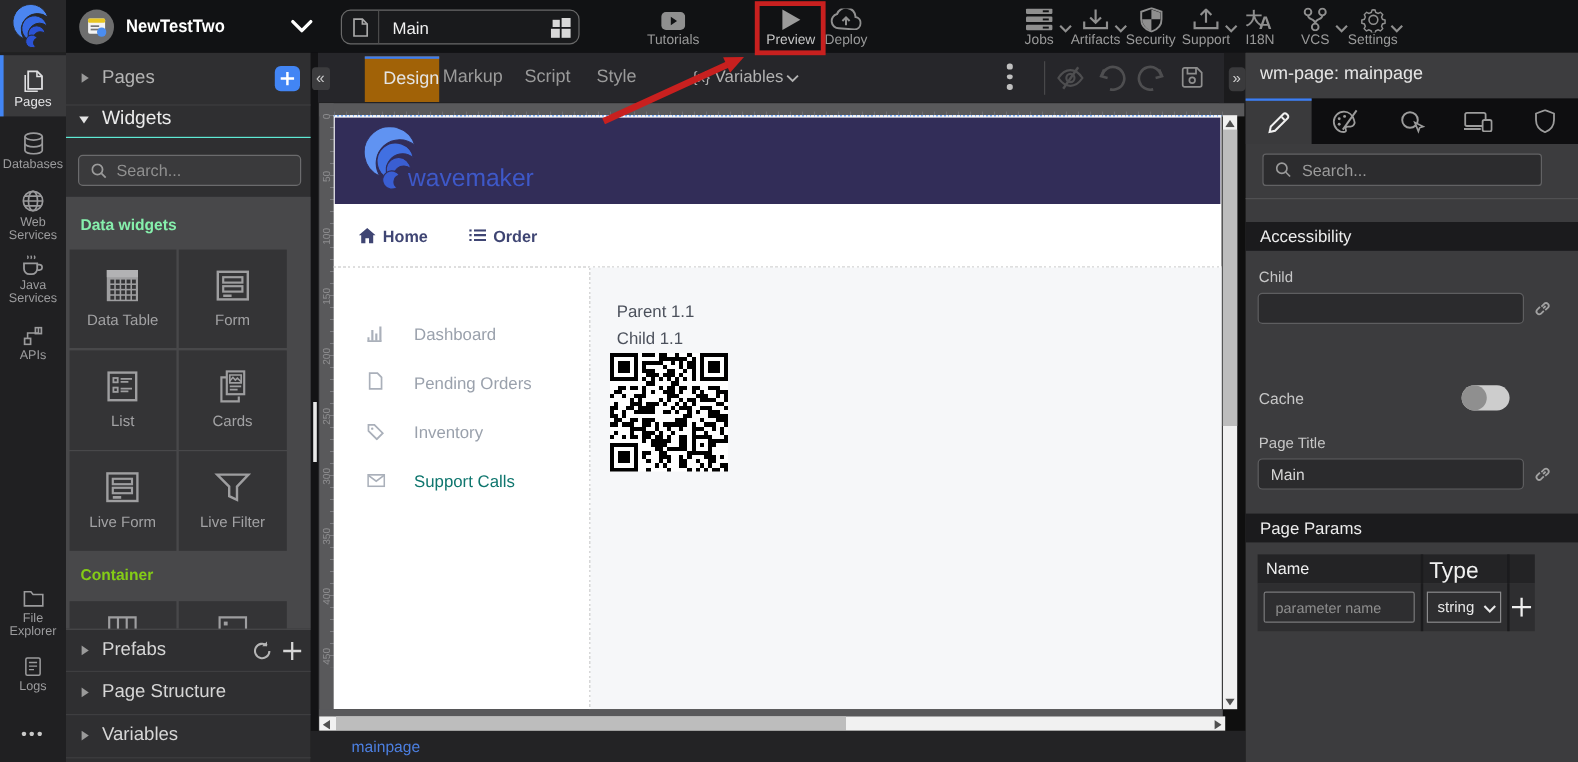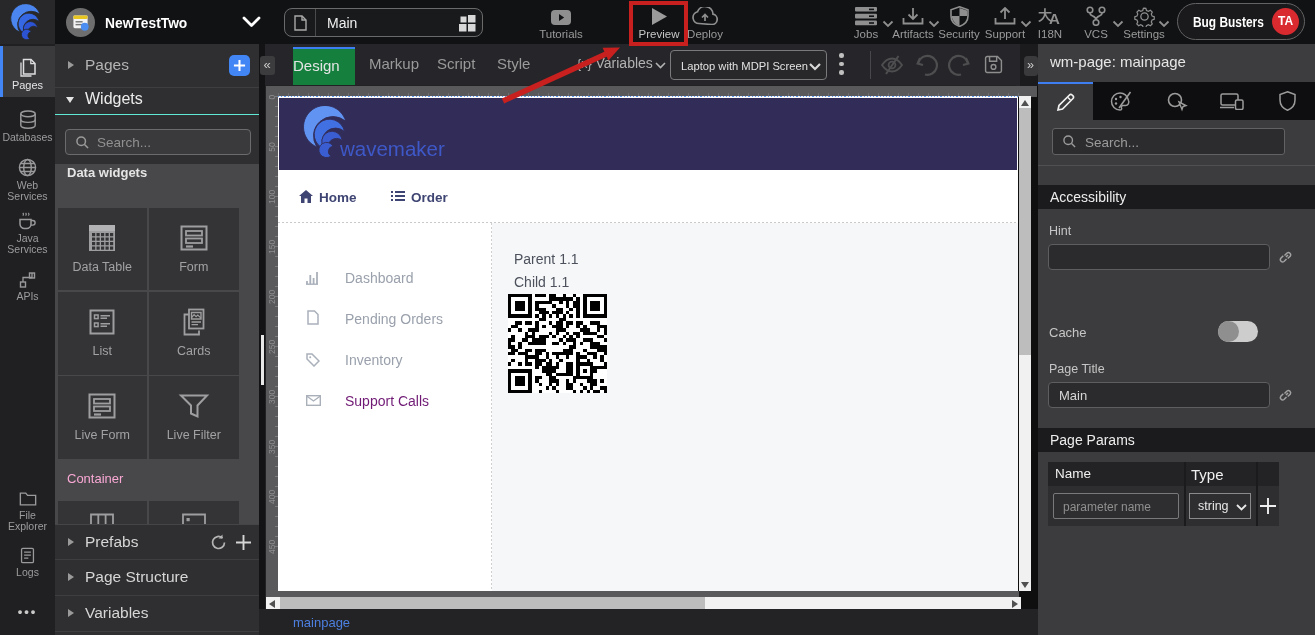--- a/index.html
+++ b/index.html
@@ -176,24 +176,20 @@
     <svg style="margin:6px auto 0" width="21" height="21" viewBox="0 0 24 24">
       <path d="M12 1.5 l2 0.3 .8 2.6 2.4 1 2.4-1.2 2.3 2.3-1.2 2.4 1 2.4 2.6.8 v3.2 l-2.6.8-1 2.4 1.2 2.4-2.3 2.3-2.4-1.2-2.4 1-.8 2.6h-3.2l-.8-2.6-2.4-1-2.4 1.2-2.3-2.3 1.2-2.4-1-2.4-2.6-.8v-3.2l2.6-.8 1-2.4L3.1 6.5 5.4 4.2 7.8 5.4l2.4-1 .8-2.6z" fill="none" stroke="#8f8f8f" stroke-width="1.5" transform="translate(0.5 1)scale(0.93)"></path>
       <circle cx="12" cy="12" r="4.2" fill="none" stroke="#8f8f8f" stroke-width="1.5"></circle>
     </svg>
     <div class="lbl">Settings</div>
   </div>
   <svg class="abs" style="left:1158px;top:20px" width="12" height="8" viewBox="0 0 12 8">
       <path d="M1.5 1.5 L6 6 L10.5 1.5" stroke="#8f8f8f" stroke-width="1.8" fill="none"></path>
     </svg>
 
-  <div class="abs" style="left:1177px;top:3px;width:128px;height:37px;border:1.5px solid #636363;border-radius:19px;background:#1a1a1c">
-    <span class="abs" style="left:15px;top:10px;color:#fff;font-size:14px;font-weight:700;white-space:nowrap;transform:scaleX(0.85);transform-origin:left center">Bug Busters</span>
-    <div class="abs" style="left:94px;top:3.5px;width:27px;height:27px;border-radius:50%;background:#d92b2f;color:#fff;font-size:12px;font-weight:700;text-align:center;line-height:27px">TA</div>
-  </div>
 </div>
 <div id="sidebar">
   <div class="abs" style="left:0;top:2px;width:55px;height:51px;background:#3a3a3c"></div>
   <div class="abs" style="left:0;top:2px;width:2.5px;height:51px;background:#4285f4"></div>
   <div class="sbitem" style="top:14px;color:#e4e4e6;font-size:11px">
     <svg width="16" height="19" viewBox="0 0 16 19">
         <path d="M1 4.5 V18 h10.5" fill="none" stroke="#dedee0" stroke-width="1.3"></path>
         <path d="M3.5 1.5 h7.5 l4 4 V16 h-11.5z" fill="none" stroke="#dedee0" stroke-width="1.5"></path>
         <path d="M10.8 1.5 v4.2 h4.2" fill="none" stroke="#dedee0" stroke-width="1.3"></path>
       </svg>
@@ -266,21 +262,21 @@
   <div class="abs" style="left:10px;top:85px;width:186px;height:26px;background:#3a3a3c;border:1px solid #6b6b6d;border-radius:4px">
     <svg width="13" height="13" viewBox="0 0 14 14" style="position:absolute;left:10px;top:6px">
         <circle cx="5.6" cy="5.6" r="4.6" fill="none" stroke="#9b9b9b" stroke-width="1.6"></circle>
         <path d="M9.2 9.2 L13 13" stroke="#9b9b9b" stroke-width="1.6"></path>
       </svg>
     <span class="abs" style="left:31px;top:5px;color:#909090;font-size:13.5px">Search...</span>
   </div>
   <div class="abs" style="left:0;top:122px;width:204px;height:1px;background:#404042"></div>
 
   <div class="abs" style="left:0;top:120px;width:204px;height:360px;background:#48484a;overflow:hidden">
-    <span class="abs" style="left:12px;top:1px;color:#e5e5e5;font-size:13px;font-weight:700">Data widgets</span>
+    <span class="abs" style="left:12px;top:16px;color:#86efac;font-size:13px;font-weight:700">Data widgets</span>
     <div class="wcard" style="left:2.5px;top:43.5px">
       <svg width="32" height="32" viewBox="0 0 32 32">
           <rect x="3" y="3" width="26" height="26" fill="#9e9ea0"></rect>
           <rect x="3" y="3" width="26" height="6" fill="#b2b2b4"></rect>
           <g fill="#343436">
       <rect x="6" y="11" width="3.2" height="3.2"></rect>
             <rect x="10.5" y="11" width="3.2" height="3.2"></rect>
             <rect x="15" y="11" width="3.2" height="3.2"></rect>
             <rect x="19.5" y="11" width="3.2" height="3.2"></rect>
             <rect x="24" y="11" width="3.2" height="3.2"></rect>
@@ -340,21 +336,21 @@
           <path d="M8 24.5h7" stroke="#9e9ea0" stroke-width="2.2"></path>
         </svg>
       <div class="wlbl">Live Form</div>
     </div>
     <div class="wcard" style="left:94px;top:212px">
       <svg width="34" height="32" viewBox="0 0 34 32">
           <path d="M4 5.5 H30 L20.5 15.5 V26.5 L14 23.5 V15.5z" fill="none" stroke="#9e9ea0" stroke-width="2"></path>
         </svg>
       <div class="wlbl">Live Filter</div>
     </div>
-    <span class="abs" style="left:12px;top:307px;color:#f9a8d4;font-size:13px;font-weight:400">Container</span>
+    <span class="abs" style="left:12px;top:307px;color:#84cc16;font-size:13px;font-weight:700">Container</span>
     <div class="wcard" style="left:2.5px;top:337px;height:23px">
       <svg width="32" height="17" viewBox="0 0 32 17" style="margin:7px auto 0">
           <path d="M5 17 V6.5 H27 V17 M12.3 6.5 V17 M19.6 6.5 V17" fill="none" stroke="#9e9ea0" stroke-width="1.8"></path>
         </svg>
     </div>
     <div class="wcard" style="left:94px;top:337px;height:23px">
       <svg width="32" height="17" viewBox="0 0 32 17" style="margin:7px auto 0">
           <path d="M5 17 V6.5 H27 V17" fill="none" stroke="#9e9ea0" stroke-width="1.8"></path>
           <rect x="8.5" y="10" width="3.2" height="3.2" fill="#9e9ea0"></rect>
         </svg>
@@ -379,37 +375,31 @@
   </div>
 
   <div class="lprow" style="top:552px;height:36px">
     <span class="arrow-r abs" style="left:13px;top:13px"></span>
     <span class="abs" style="left:30px;top:8px;font-size:15.5px;color:#d6d6d6">Variables</span>
   </div>
 </div>
 <div id="blackstrip"></div>
 <div id="toolbar2">
 
-  <div class="abs" style="left:28px;top:2.5px;width:62px;height:39.5px;background:#15803d;border-top:2.5px solid #3d7ef2;text-align:left">
+  <div class="abs" style="left:39px;top:2.5px;width:62px;height:39.5px;background:#a16207;border-top:2.5px solid #3d7ef2;text-align:right">
     <span style="color:#e4e4e4;font-size:15px;line-height:34px">Design</span>
   </div>
   <span class="abs" style="left:104px;top:11px;color:#9a9a9a;font-size:15px">Markup</span>
   <span class="abs" style="left:172px;top:11px;color:#9a9a9a;font-size:15px">Script</span>
   <span class="abs" style="left:232px;top:11px;color:#9a9a9a;font-size:15px">Style</span>
   <span class="abs" style="left:312px;top:11px;color:#b2b2b2;font-size:14px"><span style="font-size:12.5px">{x}</span> Variables</span>
   <svg class="abs" style="left:390px;top:18px" width="11" height="7" viewBox="0 0 11 7">
       <path d="M1 1 L5.5 5.5 L10 1" stroke="#b2b2b2" stroke-width="1.6" fill="none"></path>
     </svg>
 
-  <div class="abs" style="left:405px;top:6px;width:157px;height:30px;border:1px solid #7a7a7c;border-radius:4px;background:#28282a">
-    <span class="abs" style="left:10px;top:9px;color:#e2e2e2;font-size:11.2px;white-space:nowrap">Laptop with MDPI Screen</span>
-    <svg class="abs" style="left:138px;top:12px" width="12" height="8" viewBox="0 0 12 8">
-        <path d="M1 1 L6 6 L11 1" stroke="#d8d8d8" stroke-width="2.2" fill="none"></path>
-      </svg>
-  </div>
 
   <div class="abs" style="left:574px;top:9px;width:4px;height:26px">
     <div style="width:4.5px;height:4.5px;border-radius:50%;background:#c0c0c0;margin-bottom:4px"></div>
     <div style="width:4.5px;height:4.5px;border-radius:50%;background:#c0c0c0;margin-bottom:4px"></div>
     <div style="width:4.5px;height:4.5px;border-radius:50%;background:#c0c0c0"></div>
   </div>
   <div class="abs" style="left:605px;top:7px;width:1px;height:28px;background:#48484a"></div>
 
   <svg class="abs" style="left:614px;top:11px" width="26" height="20" viewBox="0 0 26 20">
     <path d="M3 10 C6 5.5 10 3.5 13 3.5 s7 2 10 6.5 c-3 4.5-7 6.5-10 6.5 s-7-2-10-6.5z" fill="none" stroke="#4e4e50" stroke-width="1.8"></path>
@@ -488,21 +478,21 @@
     <span class="abs" style="left:67px;top:215px;color:#9aa1ac;font-size:14px">Pending Orders</span>
     <svg class="abs" style="left:28px;top:257px" width="14" height="14" viewBox="0 0 14 14">
         <path d="M1 1 h5 L13 8 8 13 1 6z" fill="none" stroke="#aab0ba" stroke-width="1.5"></path>
         <circle cx="4.2" cy="4.2" r="1" fill="#aab0ba"></circle>
       </svg>
     <span class="abs" style="left:67px;top:256px;color:#9aa1ac;font-size:14px">Inventory</span>
     <svg class="abs" style="left:28px;top:299px" width="15" height="11" viewBox="0 0 15 11">
         <rect x="0.7" y="0.7" width="13.6" height="9.6" fill="none" stroke="#aab0ba" stroke-width="1.4"></rect>
         <path d="M1 1.2 L7.5 6 L14 1.2" fill="none" stroke="#aab0ba" stroke-width="1.4"></path>
       </svg>
-    <span class="abs" style="left:67px;top:297px;color:#701a75;font-size:14px">Support Calls</span>
+    <span class="abs" style="left:67px;top:297px;color:#0f766e;font-size:14px">Support Calls</span>
 
     <span class="abs" style="left:236px;top:155px;color:#4c515c;font-size:14px">Parent 1.1</span>
     <span class="abs" style="left:236px;top:178px;color:#4c515c;font-size:14px">Child 1.1</span>
     <div class="abs" id="qr" style="left:230px;top:198px">
         <svg width="99" height="99" viewBox="0 0 29 29" shape-rendering="crispEdges">
           <rect width="29" height="29" fill="#fff"></rect>
           <path fill="#000" d="M0 0h7v1h-7zM8 0h3v1h-3zM12 0h2v1h-2zM16 0h1v1h-1zM19 0h1v1h-1zM22 0h7v1h-7zM0 1h1v1h-1zM6 1h1v1h-1zM12 1h7v1h-7zM20 1h1v1h-1zM22 1h1v1h-1zM28 1h1v1h-1zM0 2h1v1h-1zM2 2h3v1h-3zM6 2h1v1h-1zM8 2h5v1h-5zM15 2h1v1h-1zM17 2h1v1h-1zM19 2h2v1h-2zM22 2h1v1h-1zM24 2h3v1h-3zM28 2h1v1h-1zM0 3h1v1h-1zM2 3h3v1h-3zM6 3h1v1h-1zM8 3h1v1h-1zM13 3h1v1h-1zM17 3h1v1h-1zM19 3h2v1h-2zM22 3h1v1h-1zM24 3h3v1h-3zM28 3h1v1h-1zM0 4h1v1h-1zM2 4h3v1h-3zM6 4h1v1h-1zM8 4h3v1h-3zM14 4h2v1h-2zM18 4h1v1h-1zM20 4h1v1h-1zM22 4h1v1h-1zM24 4h3v1h-3zM28 4h1v1h-1zM0 5h1v1h-1zM6 5h1v1h-1zM9 5h3v1h-3zM13 5h3v1h-3zM17 5h1v1h-1zM20 5h1v1h-1zM22 5h1v1h-1zM28 5h1v1h-1zM0 6h7v1h-7zM8 6h1v1h-1zM10 6h1v1h-1zM12 6h1v1h-1zM14 6h1v1h-1zM16 6h1v1h-1zM18 6h1v1h-1zM20 6h1v1h-1zM22 6h7v1h-7zM9 7h2v1h-2zM15 7h2v1h-2zM2 8h2v1h-2zM5 8h2v1h-2zM8 8h1v1h-1zM12 8h1v1h-1zM14 8h2v1h-2zM17 8h2v1h-2zM20 8h2v1h-2zM24 8h3v1h-3zM1 9h2v1h-2zM8 9h1v1h-1zM10 9h1v1h-1zM13 9h3v1h-3zM17 9h1v1h-1zM20 9h1v1h-1zM22 9h1v1h-1zM26 9h3v1h-3zM0 10h1v1h-1zM3 10h1v1h-1zM6 10h3v1h-3zM14 10h3v1h-3zM21 10h3v1h-3zM26 10h1v1h-1zM28 10h1v1h-1zM5 11h1v1h-1zM7 11h1v1h-1zM12 11h1v1h-1zM14 11h1v1h-1zM17 11h1v1h-1zM19 11h2v1h-2zM22 11h4v1h-4zM28 11h1v1h-1zM1 12h1v1h-1zM5 12h3v1h-3zM9 12h3v1h-3zM13 12h1v1h-1zM16 12h1v1h-1zM18 12h1v1h-1zM20 12h1v1h-1zM26 12h2v1h-2zM0 13h2v1h-2zM4 13h2v1h-2zM7 13h4v1h-4zM15 13h1v1h-1zM17 13h3v1h-3zM22 13h3v1h-3zM28 13h1v1h-1zM0 14h1v1h-1zM3 14h1v1h-1zM6 14h5v1h-5zM13 14h2v1h-2zM16 14h1v1h-1zM19 14h1v1h-1zM21 14h1v1h-1zM24 14h3v1h-3zM0 15h2v1h-2zM3 15h1v1h-1zM18 15h2v1h-2zM24 15h5v1h-5zM1 16h2v1h-2zM5 16h2v1h-2zM8 16h3v1h-3zM16 16h3v1h-3zM22 16h1v1h-1zM26 16h3v1h-3zM0 17h2v1h-2zM3 17h3v1h-3zM8 17h2v1h-2zM11 17h1v1h-1zM13 17h6v1h-6zM20 17h1v1h-1zM23 17h3v1h-3zM28 17h1v1h-1zM5 18h4v1h-4zM11 18h1v1h-1zM14 18h1v1h-1zM17 18h1v1h-1zM20 18h3v1h-3zM25 18h1v1h-1zM27 18h1v1h-1zM1 19h1v1h-1zM5 19h1v1h-1zM8 19h3v1h-3zM12 19h1v1h-1zM15 19h1v1h-1zM20 19h1v1h-1zM23 19h1v1h-1zM27 19h1v1h-1zM0 20h1v1h-1zM3 20h1v1h-1zM5 20h2v1h-2zM8 20h2v1h-2zM11 20h2v1h-2zM14 20h1v1h-1zM17 20h2v1h-2zM20 20h5v1h-5zM28 20h1v1h-1zM8 21h1v1h-1zM10 21h5v1h-5zM17 21h2v1h-2zM20 21h1v1h-1zM24 21h5v1h-5zM0 22h7v1h-7zM10 22h4v1h-4zM17 22h2v1h-2zM20 22h1v1h-1zM22 22h1v1h-1zM24 22h2v1h-2zM0 23h1v1h-1zM6 23h1v1h-1zM11 23h2v1h-2zM14 23h5v1h-5zM20 23h1v1h-1zM24 23h1v1h-1zM0 24h1v1h-1zM2 24h3v1h-3zM6 24h1v1h-1zM8 24h2v1h-2zM12 24h2v1h-2zM19 24h6v1h-6zM0 25h1v1h-1zM2 25h3v1h-3zM6 25h1v1h-1zM8 25h1v1h-1zM12 25h3v1h-3zM17 25h1v1h-1zM19 25h1v1h-1zM23 25h3v1h-3zM27 25h1v1h-1zM0 26h1v1h-1zM2 26h3v1h-3zM6 26h1v1h-1zM9 26h1v1h-1zM12 26h1v1h-1zM14 26h1v1h-1zM17 26h2v1h-2zM21 26h1v1h-1zM24 26h2v1h-2zM0 27h1v1h-1zM6 27h1v1h-1zM11 27h1v1h-1zM13 27h1v1h-1zM17 27h2v1h-2zM22 27h1v1h-1zM24 27h1v1h-1zM27 27h2v1h-2zM0 28h7v1h-7zM9 28h1v1h-1zM14 28h1v1h-1zM19 28h1v1h-1zM21 28h1v1h-1zM23 28h1v1h-1zM25 28h2v1h-2zM28 28h1v1h-1z"></path>
         </svg>
       </div>
   </div>
@@ -570,21 +560,21 @@
         <circle cx="5.6" cy="5.6" r="4.6" fill="none" stroke="#9b9b9b" stroke-width="1.5"></circle>
         <path d="M9.2 9.2 L13 13" stroke="#9b9b9b" stroke-width="1.5"></path>
       </svg>
     <span class="abs" style="left:32px;top:6px;color:#9b9b9b;font-size:13.5px">Search...</span>
   </div>
   <div class="abs" style="left:0;top:121px;width:277px;height:1px;background:#505052"></div>
 
   <div class="abs" style="left:0;top:141px;width:277px;height:24px;background:#1b1b1d">
       <span class="abs" style="left:12px;top:4px;color:#ededed;font-size:14px">Accessibility</span>
     </div>
-  <span class="abs" style="left:11px;top:180px;color:#c6c6c6;font-size:12.5px">Hint</span>
+  <span class="abs" style="left:11px;top:180px;color:#c6c6c6;font-size:12.5px">Child</span>
   <div class="abs" style="left:10px;top:200px;width:222px;height:26px;background:#2b2b2d;border:1px solid #5e5e60;border-radius:4px"></div>
   <svg class="abs" style="left:240px;top:206px" width="15" height="15" viewBox="0 0 15 15">
       <path d="M6.5 8.5 L8.5 6.5 M5 7 L7.5 4.5 a2.3 2.3 0 0 1 3.2 3.2 L8.2 10 M7 10.5 L4.5 13 a2.3 2.3 0 0 1-3.2-3.2 L3.8 7.3" fill="none" stroke="#a2a2a2" stroke-width="1.5" transform="translate(1.5 -1.5)"></path>
     </svg>
 
   <span class="abs" style="left:11px;top:281px;color:#c6c6c6;font-size:13px">Cache</span>
   <div class="abs" style="left:180px;top:277px;width:40px;height:21px;border-radius:11px;background:#cdcdcd"></div>
   <div class="abs" style="left:180px;top:277px;width:21px;height:21px;border-radius:50%;background:#8f8f8f"></div>
   <span class="abs" style="left:11px;top:318px;color:#c6c6c6;font-size:12.5px">Page Title</span>
   <div class="abs" style="left:10px;top:338px;width:222px;height:26px;background:#2b2b2d;border:1px solid #5e5e60;border-radius:4px">
@@ -594,21 +584,21 @@
       <path d="M6.5 8.5 L8.5 6.5 M5 7 L7.5 4.5 a2.3 2.3 0 0 1 3.2 3.2 L8.2 10 M7 10.5 L4.5 13 a2.3 2.3 0 0 1-3.2-3.2 L3.8 7.3" fill="none" stroke="#a2a2a2" stroke-width="1.5" transform="translate(1.5 -1.5)"></path>
     </svg>
 
   <div class="abs" style="left:0;top:384px;width:277px;height:24px;background:#1b1b1d">
       <span class="abs" style="left:12px;top:4px;color:#ededed;font-size:14px">Page Params</span>
     </div>
   <div class="abs" style="left:10px;top:418px;width:231px;height:24px;background:#232325">
     <div class="abs" style="left:136px;top:0;width:1.5px;height:24px;background:#1b1b1d"></div>
     <div class="abs" style="left:208px;top:0;width:1.5px;height:24px;background:#1b1b1d"></div>
     <span class="abs" style="left:7px;top:4px;color:#f0f0f0;font-size:13.5px">Name</span>
-    <span class="abs" style="left:143px;top:4px;color:#f0f0f0;font-size:15px">Type</span>
+    <span class="abs" style="left:143px;top:4px;color:#f0f0f0;font-size:19px">Type</span>
   </div>
   <div class="abs" style="left:10px;top:442px;width:231px;height:40px;background:#2e2e30">
     <div class="abs" style="left:136px;top:0;width:1.5px;height:40px;background:#1b1b1d"></div>
     <div class="abs" style="left:208px;top:0;width:1.5px;height:40px;background:#1b1b1d"></div>
     <div class="abs" style="left:5px;top:7px;width:126px;height:26px;border:1px solid #79797b;border-radius:2px;background:#2e2e30">
       <span class="abs" style="left:9px;top:6px;color:#8f8f8f;font-size:12px">parameter name</span>
     </div>
     <div class="abs" style="left:141px;top:7px;width:62px;height:26px;border:1px solid #8a8a8c;border-radius:0;background:#2e2e30">
       <span class="abs" style="left:8px;top:5px;color:#e8e8e8;font-size:12.5px">string</span>
       <svg class="abs" style="left:46px;top:10px" width="11" height="7" viewBox="0 0 11 7">

